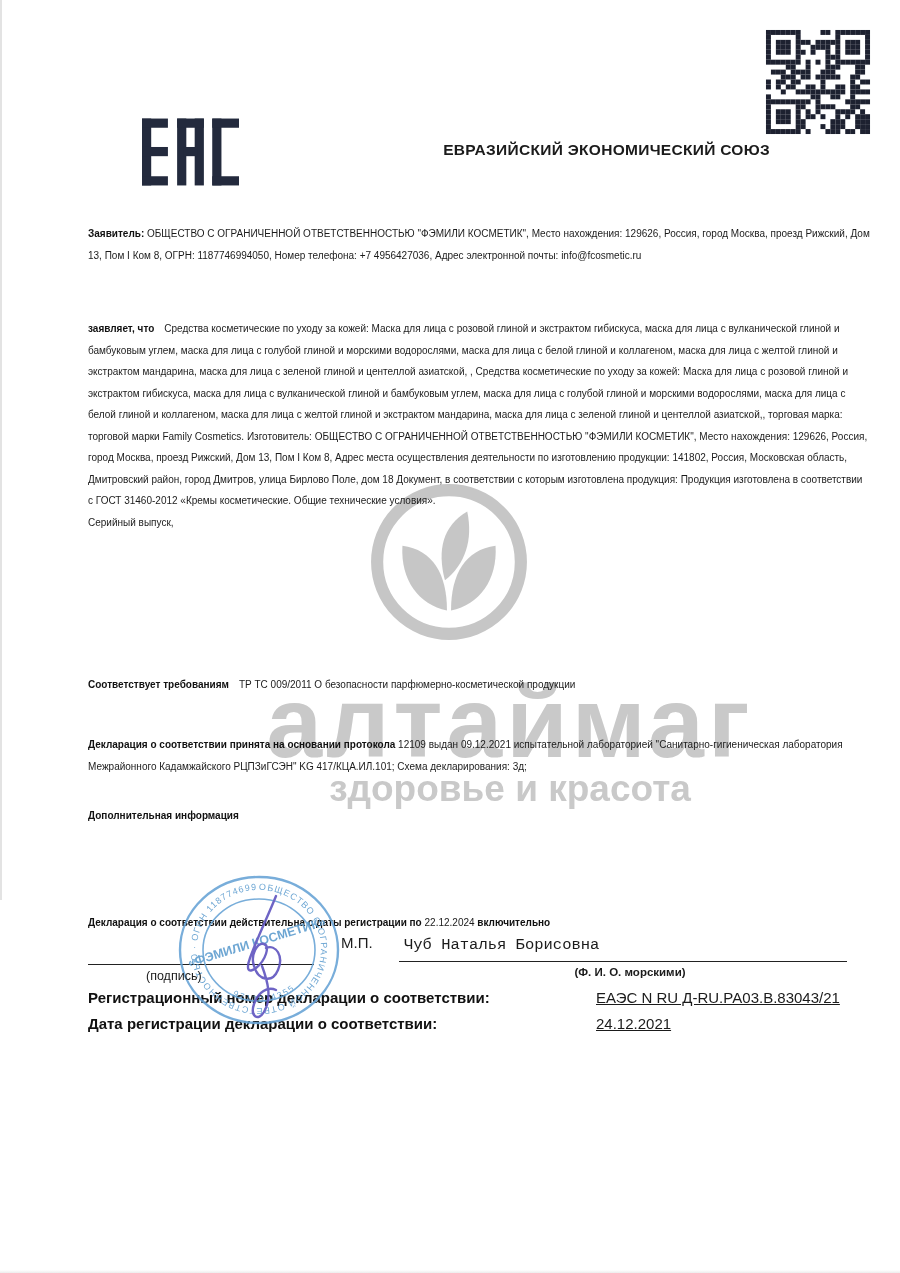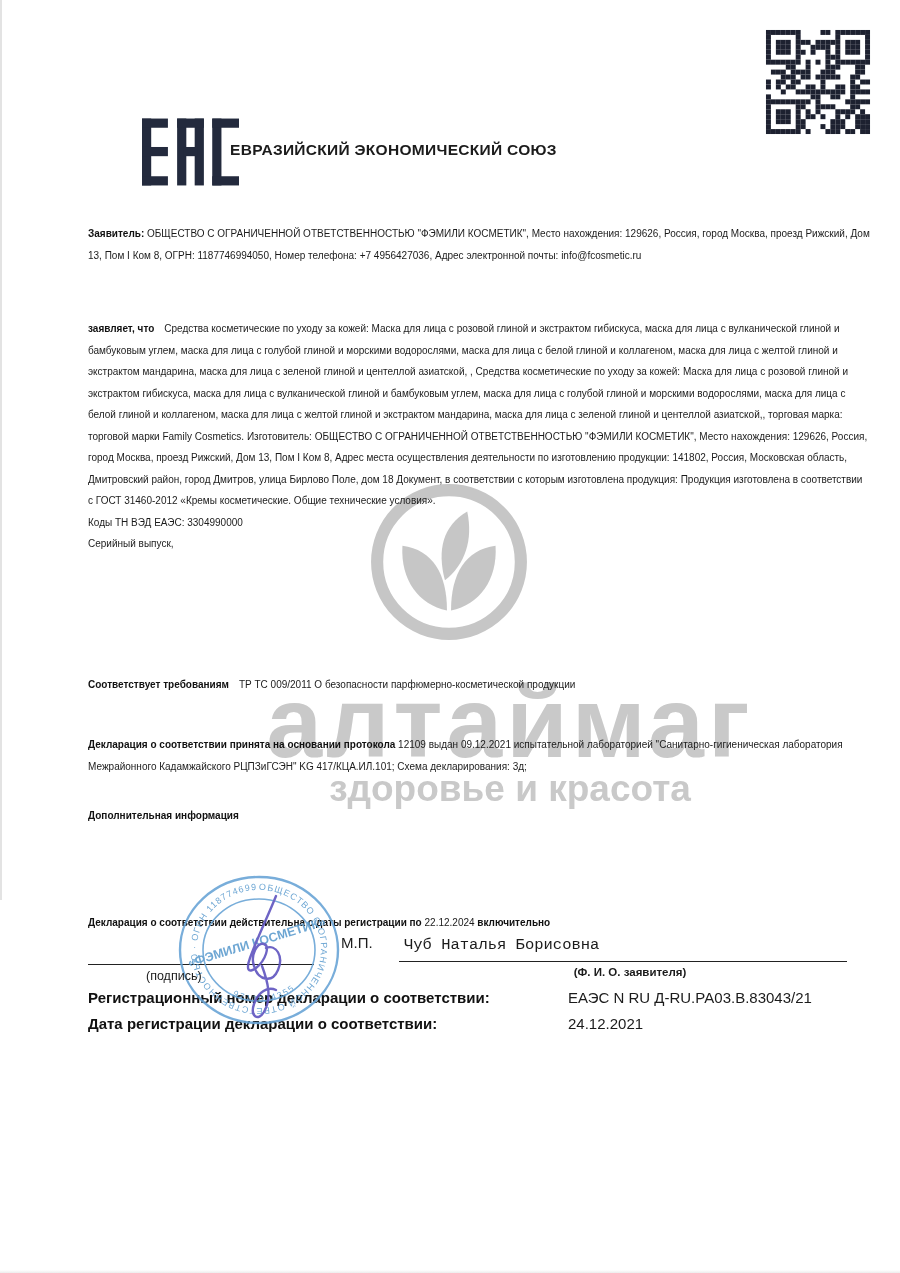--- a/index.html
+++ b/index.html
@@ -15,21 +15,21 @@
   
   .wm{position:absolute;z-index:0;color:#c6c6c6;}
   .wm-logo{left:366px;top:479px;width:166px;height:166px;}
   .wm-brand{left:170px;top:668px;width:680px;text-align:center;
     font-size:100px;line-height:108px;font-weight:bold;letter-spacing:4px;color:#c9c9c9;}
   .wm-tagline{left:290px;top:768px;width:440px;text-align:center;
     font-size:37px;font-weight:bold;color:#c9c9c9;}
 
   
   .eac-logo{position:absolute;left:142px;top:117px;width:97px;height:70px;z-index:1;}
-  .doc-title{position:absolute;left:230px;top:141px;width:540px;text-align:left;z-index:1;}
+  .doc-title{position:absolute;left:230px;top:141px;width:540px;text-align:right;z-index:1;}
   .doc-title .t1{font-size:15.5px;font-weight:bold;letter-spacing:.3px;}
   .doc-title .t2{font-size:15.5px;font-weight:bold;letter-spacing:.3px;margin-top:12px;}
   .qr{position:absolute;left:763px;top:27px;width:110px;height:110px;z-index:1;}
 
   
   .tb{position:absolute;left:88px;width:782px;font-size:10px;line-height:21.5px;z-index:1;margin-top:18px;}
   .tb b{font-weight:bold;color:#111;}
   .b-applicant{top:205px;}
   .b-person{top:276px;}
   .b-declares{top:300px;}
@@ -43,21 +43,21 @@
   .stamp{position:absolute;left:176px;top:874px;width:166px;height:156px;z-index:2;opacity:.9;}
   .sig-line{position:absolute;left:88px;top:964px;width:226px;border-top:1.6px solid #222;z-index:1;}
   .sig-caption{position:absolute;left:146px;top:969px;width:110px;text-align:left;font-size:12.5px;z-index:3;}
   .mp{position:absolute;left:341px;top:934px;font-size:15px;font-weight:normal;z-index:3;}
   .signer{position:absolute;left:404px;top:936px;font-size:15.5px;z-index:1;font-family:Liberation Mono, monospace;}
   .name-line{position:absolute;left:399px;top:961px;width:448px;border-top:1.6px solid #222;z-index:1;}
   .name-caption{position:absolute;left:540px;top:966px;width:180px;text-align:center;font-size:11.5px;font-weight:bold;z-index:1;}
 
   .reg-row{position:absolute;left:88px;width:782px;font-size:15px;z-index:1;}
   .reg-row .lbl{font-weight:bold;color:#111;}
-  .reg-row .val{position:absolute;left:480px;top:0;font-weight:normal;}
+  .reg-row .val{position:absolute;left:508px;top:0;font-weight:normal;text-decoration:underline;}
   .reg-1{top:989px;}
   .reg-2{top:1015px;}
 </style>
 </head>
 <body>
 
 <div class="page">
   <div class="edge-left"></div>
   <div class="edge-bottom"></div>
 
@@ -340,21 +340,20 @@
       </svg>
   </div>
 
   <div class="tb b-applicant"><b>Заявитель:</b><span> ОБЩЕСТВО С ОГРАНИЧЕННОЙ ОТВЕТСТВЕННОСТЬЮ "ФЭМИЛИ КОСМЕТИК", Место нахождения: 129626, Россия, город Москва, проезд Рижский, Дом 13, Пом I Ком 8, ОГРН: 1187746994050, Номер телефона: +7 4956427036, Адрес электронной почты: info@fcosmetic.ru</span></div>
 
 
   <div class="tb b-declares">
     <div><b>заявляет, что</b><span class="pad-gap">Средства косметические по уходу за кожей: Маска для лица с розовой глиной и экстрактом гибискуса, маска для лица с вулканической глиной и бамбуковым углем, маска для лица с голубой глиной и морскими водорослями, маска для лица с белой глиной и коллагеном, маска для лица с желтой глиной и экстрактом мандарина, маска для лица с зеленой глиной и центеллой азиатской, , Средства косметические по уходу за кожей: Маска для лица с розовой глиной и экстрактом гибискуса, маска для лица с вулканической глиной и бамбуковым углем, маска для лица с голубой глиной и морскими водорослями, маска для лица с белой глиной и коллагеном, маска для лица с желтой глиной и экстрактом мандарина, маска для лица с зеленой глиной и центеллой азиатской,, торговая марка: торговой марки Family Cosmetics.</span>
       <span>Изготовитель: ОБЩЕСТВО С ОГРАНИЧЕННОЙ ОТВЕТСТВЕННОСТЬЮ "ФЭМИЛИ КОСМЕТИК", Место нахождения: 129626, Россия, город Москва, проезд Рижский, Дом 13, Пом I Ком 8, Адрес места осуществления деятельности по изготовлению продукции: 141802, Россия, Московская область, Дмитровский район, город Дмитров, улица Бирлово Поле, дом 18</span>
       <span>Документ, в соответствии с которым изготовлена продукция: Продукция изготовлена в соответствии с ГОСТ 31460-2012 «Кремы косметические. Общие технические условия».</span>
-      <div>Коды ТН ВЭД ЕАЭС: 3304990000</div>
       <div>Серийный выпуск,</div>
     </div>
   </div>
 
   <div class="tb b-conform"><b>Соответствует требованиям</b><span class="pad-gap">ТР ТС 009/2011 О безопасности парфюмерно-косметической продукции</span></div>
 
   <div class="tb b-protocol"><b>Декларация о соответствии принята на основании протокола</b><span> 12109 выдан 09.12.2021 испытательной лабораторией "Санитарно-гигиеническая лаборатория Межрайонного Кадамжайского РЦПЗиГСЭН" KG 417/КЦА.ИЛ.101; Схема декларирования: 3д;</span></div>
 
   <div class="tb b-addinfo"><b>Дополнительная информация</b></div>
 
@@ -375,21 +374,21 @@
       <textPath href="#innPath" startOffset="22%">9717074355</textPath>
     </text>
     <path d="M100,22 C92,42 82,62 74,84 C70,95 72,100 80,94 C90,86 94,72 88,70 C82,68 74,80 78,92 C82,106 96,110 102,96 C108,82 100,70 90,74 M86,92 C92,108 96,124 88,138 C82,148 74,142 78,130 C82,118 92,112 100,116" fill="none" stroke="#5f54bf" stroke-width="2.4" stroke-linecap="round"></path>
   </svg>
 
   <div class="sig-line"></div>
   <div class="sig-caption">(подпись)</div>
   <div class="mp">М.П.</div>
   <div class="signer">Чуб Наталья Борисовна</div>
   <div class="name-line"></div>
-  <div class="name-caption">(Ф. И. О. заявителя)</div>
+  <div class="name-caption">(Ф. И. О. морскими)</div>
 
   <div class="reg-row reg-1">
     <span class="lbl">Регистрационный номер декларации о соответствии:</span>
     <span class="val">ЕАЭС N RU Д-RU.РА03.В.83043/21</span>
   </div>
   <div class="reg-row reg-2">
     <span class="lbl">Дата регистрации декларации о соответствии:</span>
     <span class="val">24.12.2021</span>
   </div>
 </div>

